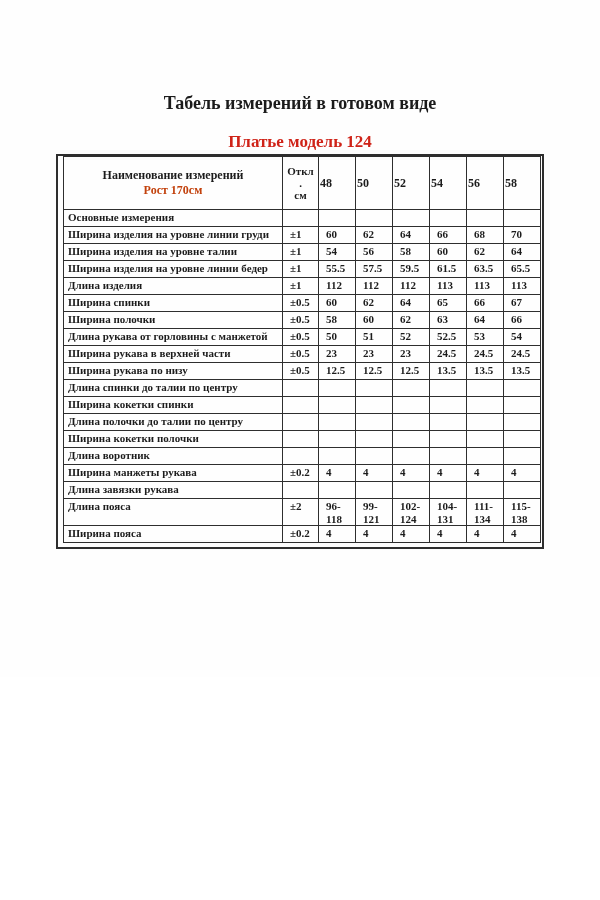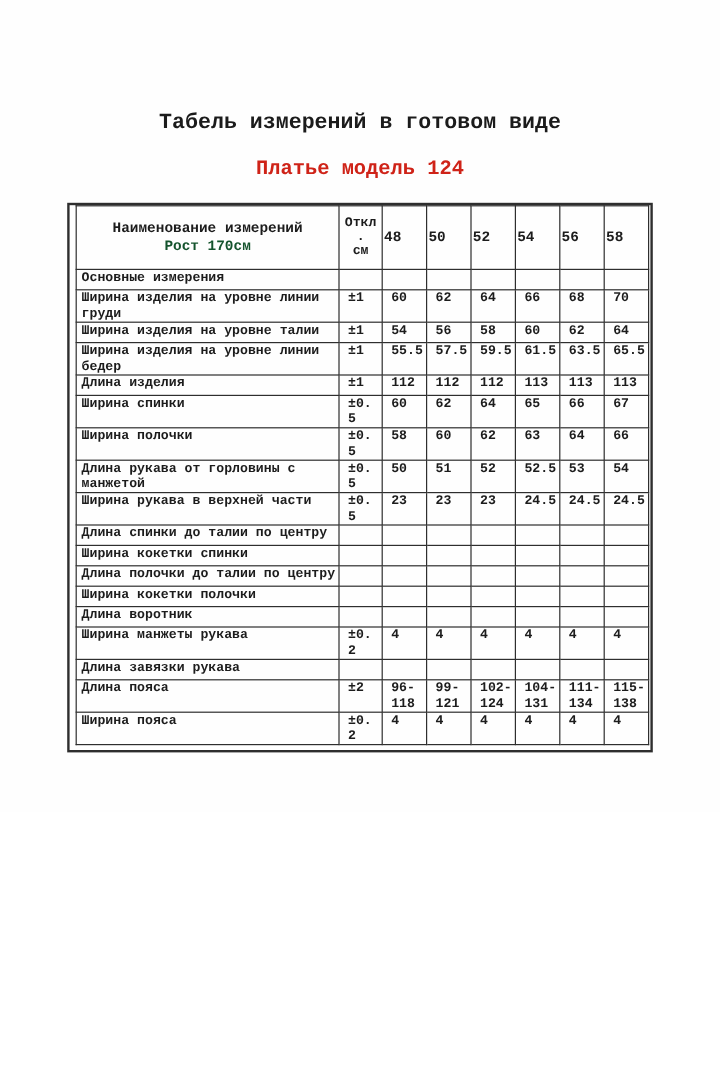--- a/index.html
+++ b/index.html
@@ -1,62 +1,62 @@
 <!DOCTYPE html>
 <html><head>
 <meta charset="utf-8">
 <style>
   html,body{margin:0;padding:0;background:#ffffff;}
   .page{
     position:relative;
     width:600px;height:677px;
     background:#fefefe;
     color:#1c1c1c;
-    font-family:Liberation Mono, monospace;
+    font-family:Liberation Serif, serif;
     overflow:hidden;
   }
   .title{
     margin:0;padding-top:92px;
     text-align:center;
     font-size:18px;line-height:22px;
     font-weight:bold;
     color:#1b1b1b;
   }
   .subtitle{
     margin:18px 0 0 0;
     text-align:center;
     font-size:17px;line-height:20px;
     font-weight:bold;
     color:#cf2318;
   }
   .frame{
     box-sizing:border-box;
     width:488px;
-    margin:17px auto 0 auto;
+    margin:2px auto 0 auto;
     border:2px solid #2e2e2e;
     padding:0 1px 4px 5px;
   }
   table{
     width:100%;
     border-collapse:collapse;
     table-layout:fixed;
   }
   col.c-name{width:auto;}
   col.c-dev{width:36px;}
   col.c-size{width:37px;}
   th,td{
     border:1px solid #2e2e2e;
     font-weight:bold;
     font-size:11px;
     color:#1c1c1c;
     overflow:hidden;
   }
   thead th{height:48px;vertical-align:middle;}
   .name-head{text-align:center;font-size:12px;line-height:15px;padding:2px;}
-  .red{color:#14532d;}
+  .red{color:#c2410c;}
   .dev-head{
     white-space:pre-line;
     text-align:center;
     font-size:11px;line-height:12px;
   }
   .size-head{text-align:left;font-size:12px;}
   tbody td{
     height:15px;
     line-height:12.5px;
     vertical-align:top;
@@ -192,20 +192,30 @@
             <td class="name">Ширина рукава в верхней части</td>
             <td class="dev">±0.5</td>
             <td class="val">23</td>
             <td class="val">23</td>
             <td class="val">23</td>
             <td class="val">24.5</td>
             <td class="val">24.5</td>
             <td class="val">24.5</td>
           </tr>
           <tr>
+            <td class="name">Ширина рукава по низу</td>
+            <td class="dev">±0.5</td>
+            <td class="val">12.5</td>
+            <td class="val">12.5</td>
+            <td class="val">12.5</td>
+            <td class="val">13.5</td>
+            <td class="val">13.5</td>
+            <td class="val">13.5</td>
+          </tr>
+          <tr>
             <td class="name">Длина спинки до талии по центру</td>
             <td class="dev"></td>
             <td class="val"></td>
             <td class="val"></td>
             <td class="val"></td>
             <td class="val"></td>
             <td class="val"></td>
             <td class="val"></td>
           </tr>
           <tr>

